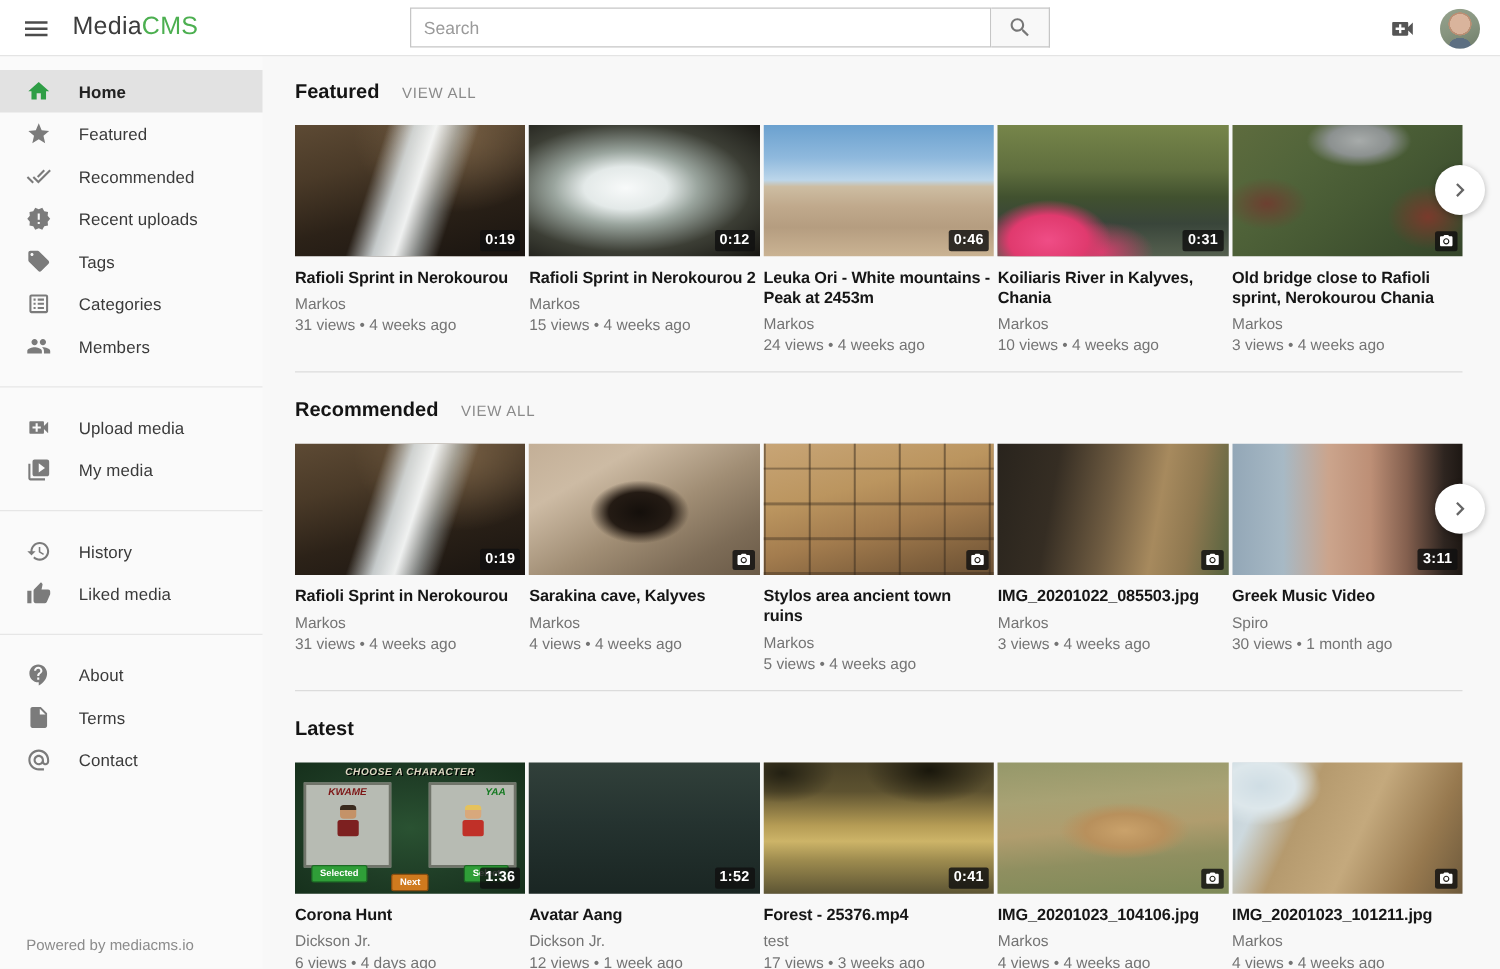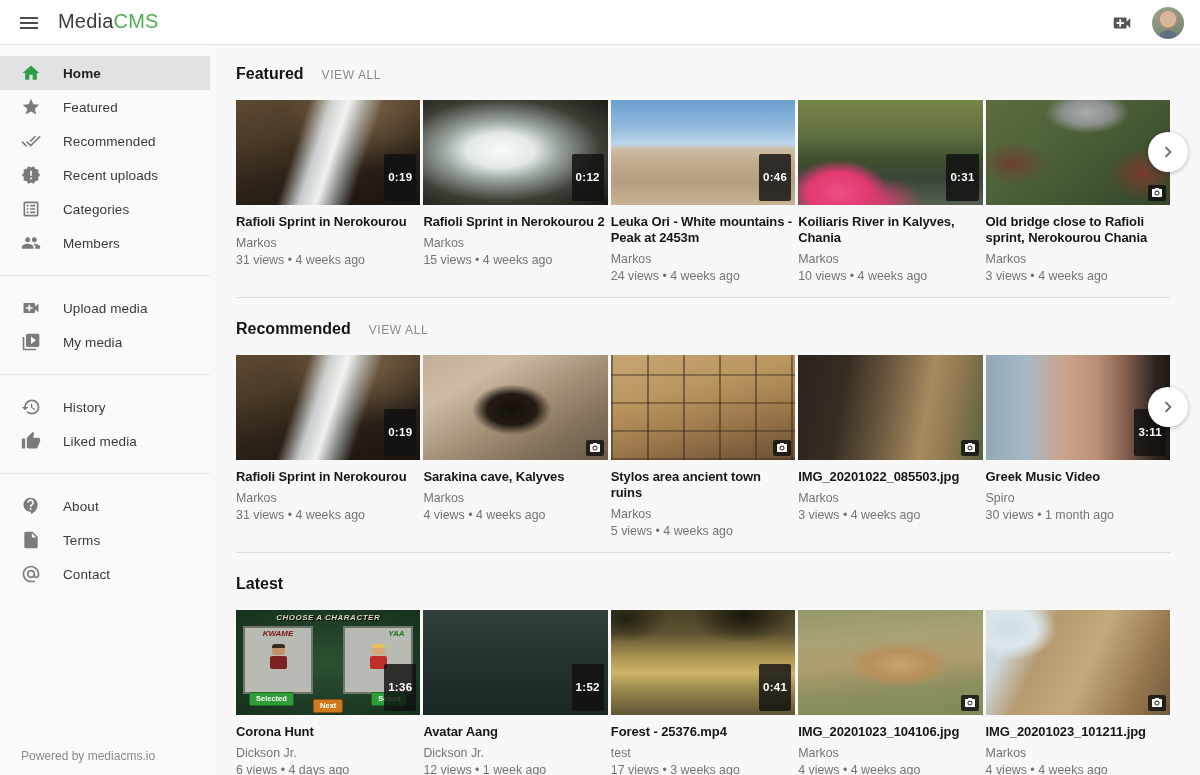--- a/index.html
+++ b/index.html
@@ -43,21 +43,21 @@
   .section.last { border-bottom:none; }
   .section + .section { margin-top:22px; }
   .sec-head { display:flex; align-items:baseline; gap:18px; margin-bottom:17px; }
   .sec-title { font-size:16px; font-weight:700; color:#141414; }
   .view-all { font-size:12px; font-weight:500; color:#8a8a8a; letter-spacing:.6px; cursor:pointer; text-decoration:none; }
   .row-wrap { position:relative; }
   .cards { display:grid; grid-template-columns:repeat(5,1fr); gap:3px; }
   .card { cursor:pointer; }
   .thumb { position:relative; height:105px; overflow:hidden; background:#ddd; }
   .badge { position:absolute; right:4px; bottom:4px; background:rgba(16,16,16,.82); color:#fff;
-    font-size:11.5px; font-weight:700; letter-spacing:.3px; padding:16px 4px; border-radius:2px; line-height:15px; }
+    font-size:11.5px; font-weight:700; letter-spacing:.3px; padding:1px 4px; border-radius:2px; line-height:15px; }
   .badge.photo { display:flex; align-items:center; justify-content:center; padding:2px 3px; }
   .card-title { margin-top:9px; font-size:13px; font-weight:700; color:#161616; line-height:16px; letter-spacing:-.1px; }
   .card-author { margin-top:6px; font-size:12.4px; color:var(--sub); line-height:15px; }
   .card-meta { margin-top:2px; font-size:12.4px; color:var(--sub); line-height:15px; }
   .next-btn { position:absolute; top:52px; right:-18px; transform:translateY(-50%); width:40px; height:40px;
     border-radius:50%; border:none; background:#fff; color:#666; cursor:pointer;
     box-shadow:0 1px 5px rgba(0,0,0,.28); display:flex; align-items:center; justify-content:center; z-index:5; }
 
   
   .th-cave-waterfall { background:
@@ -124,20 +124,28 @@
 </head>
 <body>
 
 <header class="hdr">
   <button class="menu-btn" aria-label="menu">
     <svg viewBox="0 0 24 24" width="24" height="24" fill="currentColor">
         <path d="M3 18h18v-2H3v2zm0-5h18v-2H3v2zm0-7v2h18V6H3z"></path>
       </svg>
   </button>
   <a class="brand"><span>Media</span><span class="green">CMS</span></a>
+  <div class="search-wrap">
+    <input class="search-input" type="text" placeholder="Search" style="">
+    <button class="search-btn" aria-label="search">
+      <svg viewBox="0 0 24 24" width="20" height="20" fill="currentColor">
+          <path d="M15.5 14h-.79l-.28-.27C15.41 12.59 16 11.11 16 9.5 16 5.91 13.09 3 9.5 3S3 5.91 3 9.5 5.91 16 9.5 16c1.61 0 3.09-.59 4.23-1.57l.27.28v.79l5 4.99L20.49 19l-4.99-5zm-6 0C7.01 14 5 11.99 5 9.5S7.01 5 9.5 5 14 7.01 14 9.5 11.99 14 9.5 14z"></path>
+        </svg>
+    </button>
+  </div>
   <div class="hdr-right">
     <button class="upload-btn" aria-label="upload media">
       <svg viewBox="0 0 24 24" width="24" height="22" fill="currentColor">
           <path d="M17 10.5V7c0-.55-.45-1-1-1H4c-.55 0-1 .45-1 1v10c0 .55.45 1 1 1h12c.55 0 1-.45 1-1v-3.5l4 4v-11l-4 4zM14 13h-3v3H9v-3H6v-2h3V8h2v3h3v2z"></path>
         </svg>
     </button>
     <div class="avatar"></div>
   </div>
 </header>
 
@@ -173,20 +181,28 @@
 
   <div class="sb-item">
     <span class="sb-icon">
             <svg viewBox="0 0 24 24" width="20" height="20" fill="currentColor">
               <path d="M23 12l-2.44-2.79.34-3.69-3.61-.82-1.89-3.2L12 2.96 8.6 1.5 6.71 4.69 3.1 5.5l.34 3.7L1 12l2.44 2.79-.34 3.7 3.61.82L8.6 22.5l3.4-1.47 3.4 1.46 1.89-3.19 3.61-.82-.34-3.69L23 12zm-10 5h-2v-2h2v2zm0-4h-2V7h2v6z"></path>
             </svg>
           </span>
     <span class="sb-label">Recent uploads</span>
   </div>
 
+  <div class="sb-item">
+    <span class="sb-icon">
+            <svg viewBox="0 0 24 24" width="20" height="20" fill="currentColor">
+              <path d="M21.41 11.58l-9-9C12.05 2.22 11.55 2 11 2H4c-1.1 0-2 .9-2 2v7c0 .55.22 1.05.59 1.42l9 9c.36.36.86.58 1.41.58.55 0 1.05-.22 1.41-.59l7-7c.37-.36.59-.86.59-1.41 0-.55-.23-1.06-.59-1.42zM5.5 7C4.67 7 4 6.33 4 5.5S4.67 4 5.5 4 7 4.67 7 5.5 6.33 7 5.5 7z"></path>
+            </svg>
+          </span>
+    <span class="sb-label">Tags</span>
+  </div>
 
   <div class="sb-item">
     <span class="sb-icon">
             <svg viewBox="0 0 24 24" width="20" height="20" fill="currentColor">
               <path d="M19 5v14H5V5h14m0-2H5c-1.1 0-2 .9-2 2v14c0 1.1.9 2 2 2h14c1.1 0 2-.9 2-2V5c0-1.1-.9-2-2-2zm-8 4h6v2h-6V7zm0 4h6v2h-6v-2zm0 4h6v2h-6v-2zM7 7h2v2H7V7zm0 4h2v2H7v-2zm0 4h2v2H7v-2z"></path>
             </svg>
           </span>
     <span class="sb-label">Categories</span>
   </div>
 

